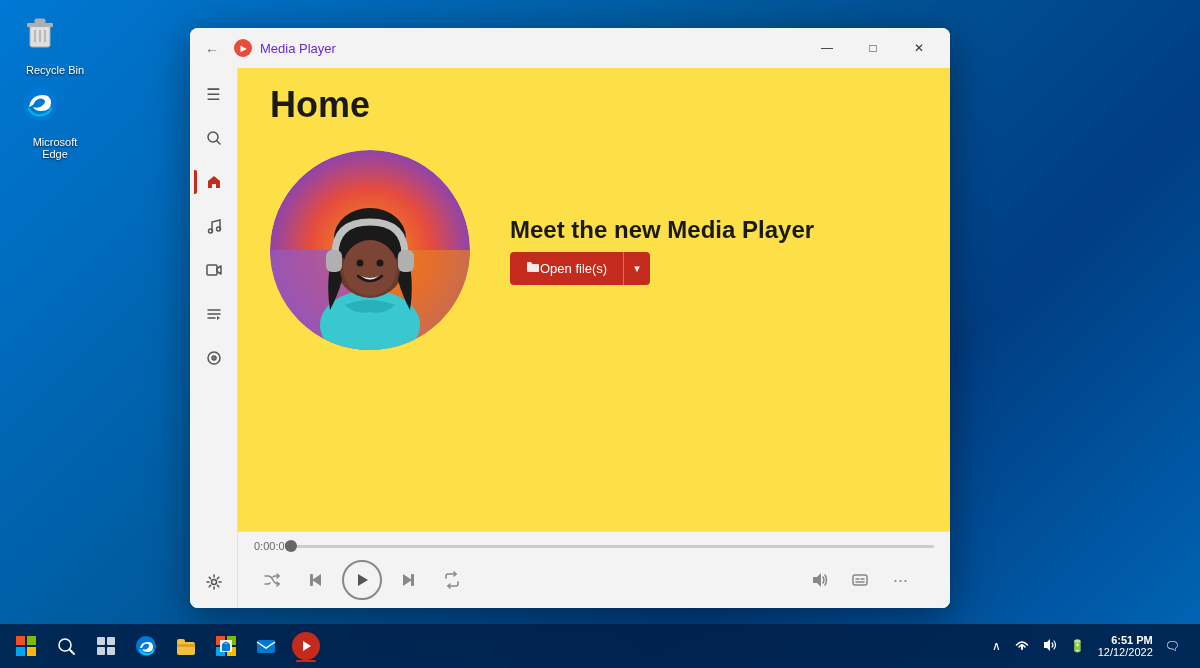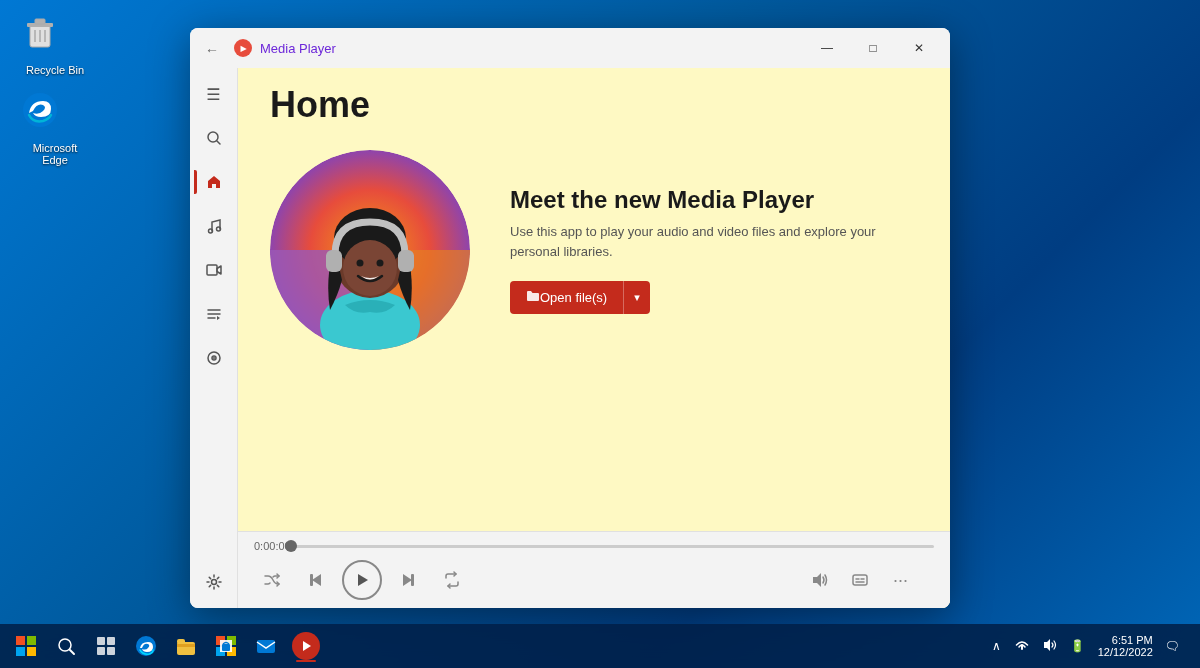--- a/index.html
+++ b/index.html
@@ -168,21 +168,21 @@
       border-radius: 0 2px 2px 0;
     }
 
     .sidebar-spacer { flex: 1; }
 
     
     .main-content {
       flex: 1;
       display: flex;
       flex-direction: column;
-      background: #fef9c3;
+      background: #fde047;
       overflow: hidden;
     }
 
     .content-area {
       flex: 1;
       padding: 16px 32px;
       overflow: hidden;
     }
 
     .page-title {
@@ -382,25 +382,25 @@
       padding: 4px;
     }
 
     .clock {
       color: white;
       font-size: 11px;
       text-align: right;
       cursor: pointer;
     }
 
-    .clock-time { font-weight: 400; text-align: right; }
+    .clock-time { font-weight: 700; text-align: right; }
 
     
     .recycle-icon { position: absolute; top: 12px; left: 20px; }
-    .edge-icon { position: absolute; top: 90px; left: 20px; }
+    .edge-icon { position: absolute; top: 84px; left: 20px; }
 
     
     .char-container {
       width: 200px;
       height: 200px;
       border-radius: 50%;
       overflow: hidden;
       flex-shrink: 0;
       position: relative;
     }
@@ -547,21 +547,20 @@
               <path d="M65 105 Q65 72 100 72 Q135 72 135 105" stroke="#c0c0c0" stroke-width="7" fill="none" stroke-linecap="round"></path>
               <rect x="56" y="100" width="16" height="22" rx="6" fill="#b0b0b0"></rect>
               <rect x="128" y="100" width="16" height="22" rx="6" fill="#b0b0b0"></rect>
 
               <path d="M75 155 Q100 145 125 155 Q115 165 100 162 Q85 165 75 155Z" fill="#2ab0b8"></path>
             </svg>
           </div>
 
           <div class="hero-text">
             <div class="hero-title">Meet the new Media Player</div>
-            <div class="hero-subtitle">Use this app to play your audio and video files and explore your personal libraries.</div>
             <div class="open-file-group">
               <button class="open-file-btn">
                 <span>
                   <svg width="14" height="14" viewBox="0 0 14 14" fill="none">
                     <path d="M1 3 Q1 2 2 2H5L6.5 4H12Q13 4 13 5V11Q13 12 12 12H2Q1 12 1 11Z" fill="white" opacity="0.9"></path>
                   </svg>
                 </span>
                 <span>Open file(s)</span>
               </button>
               <button class="open-file-dropdown">▾</button>

